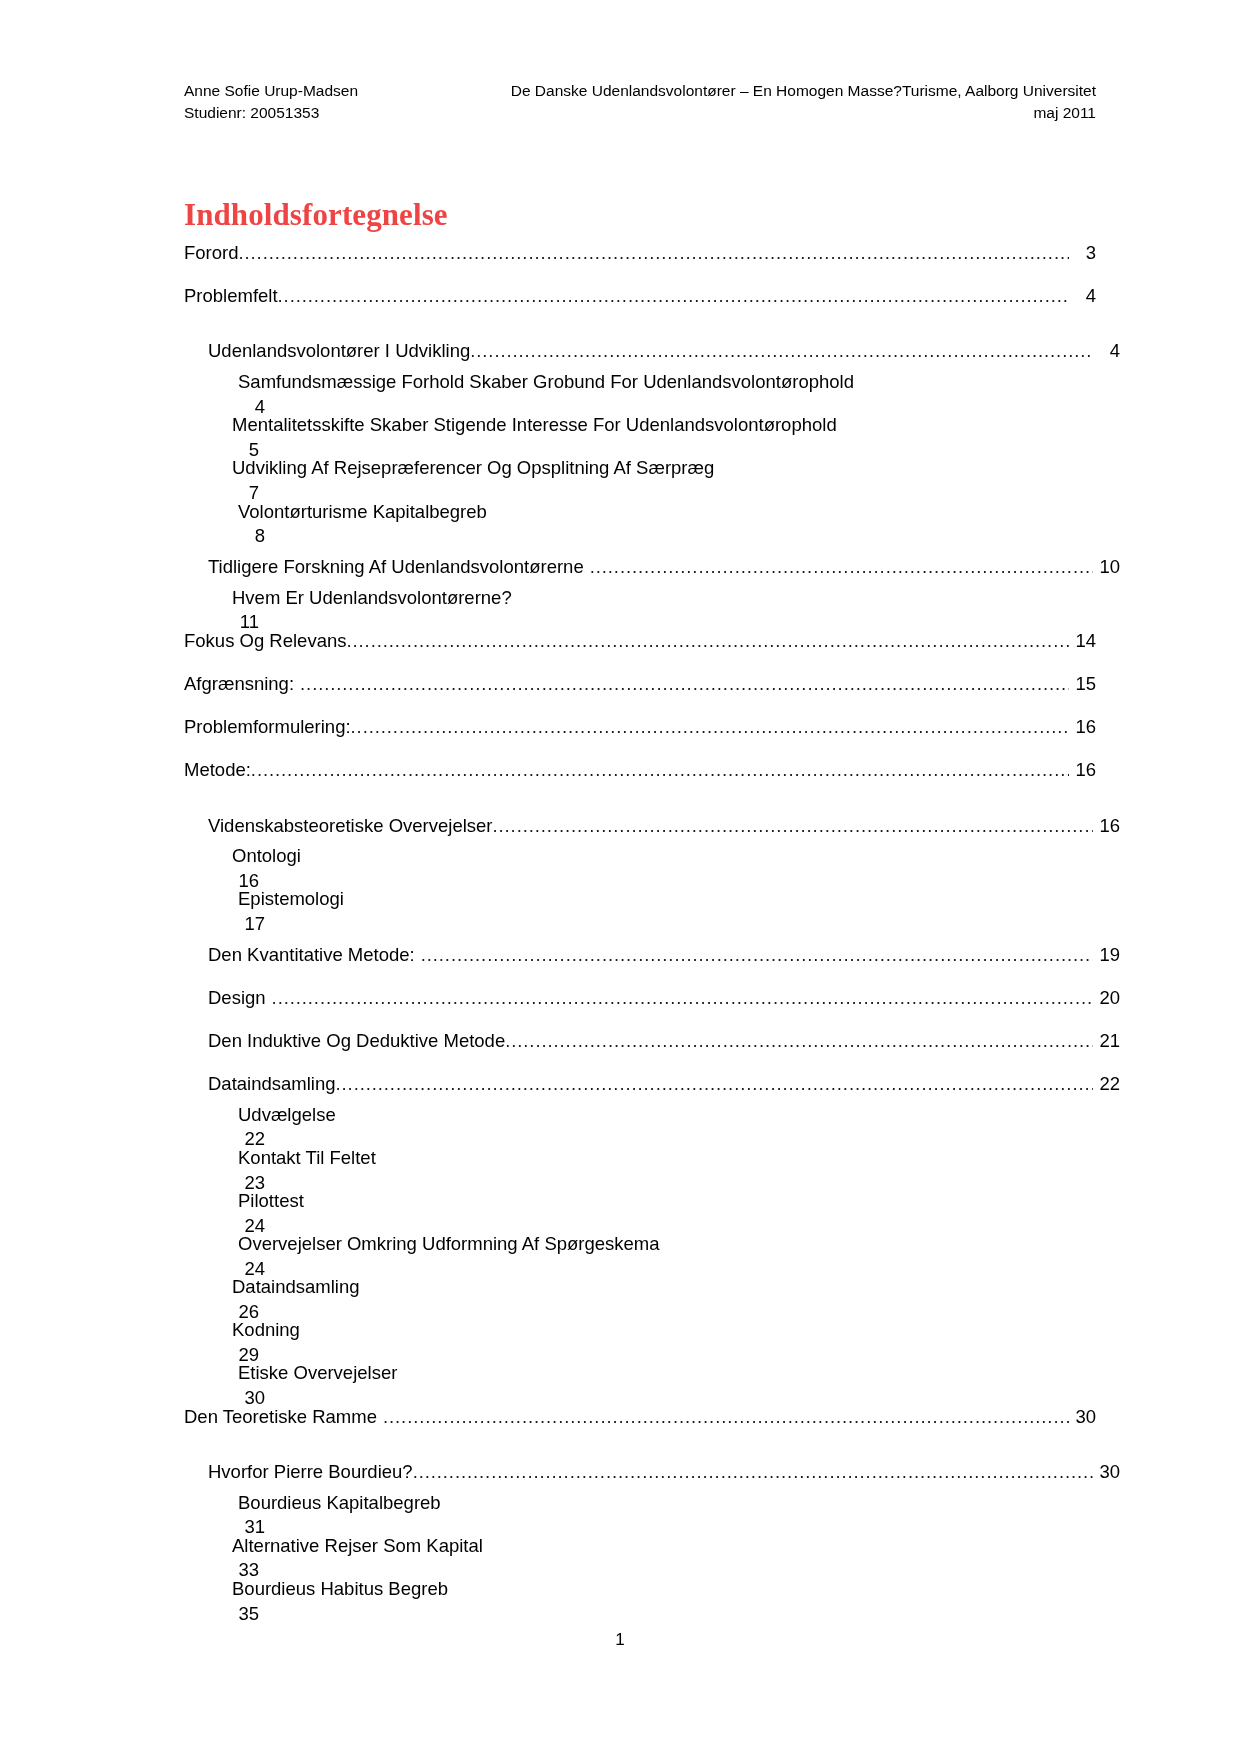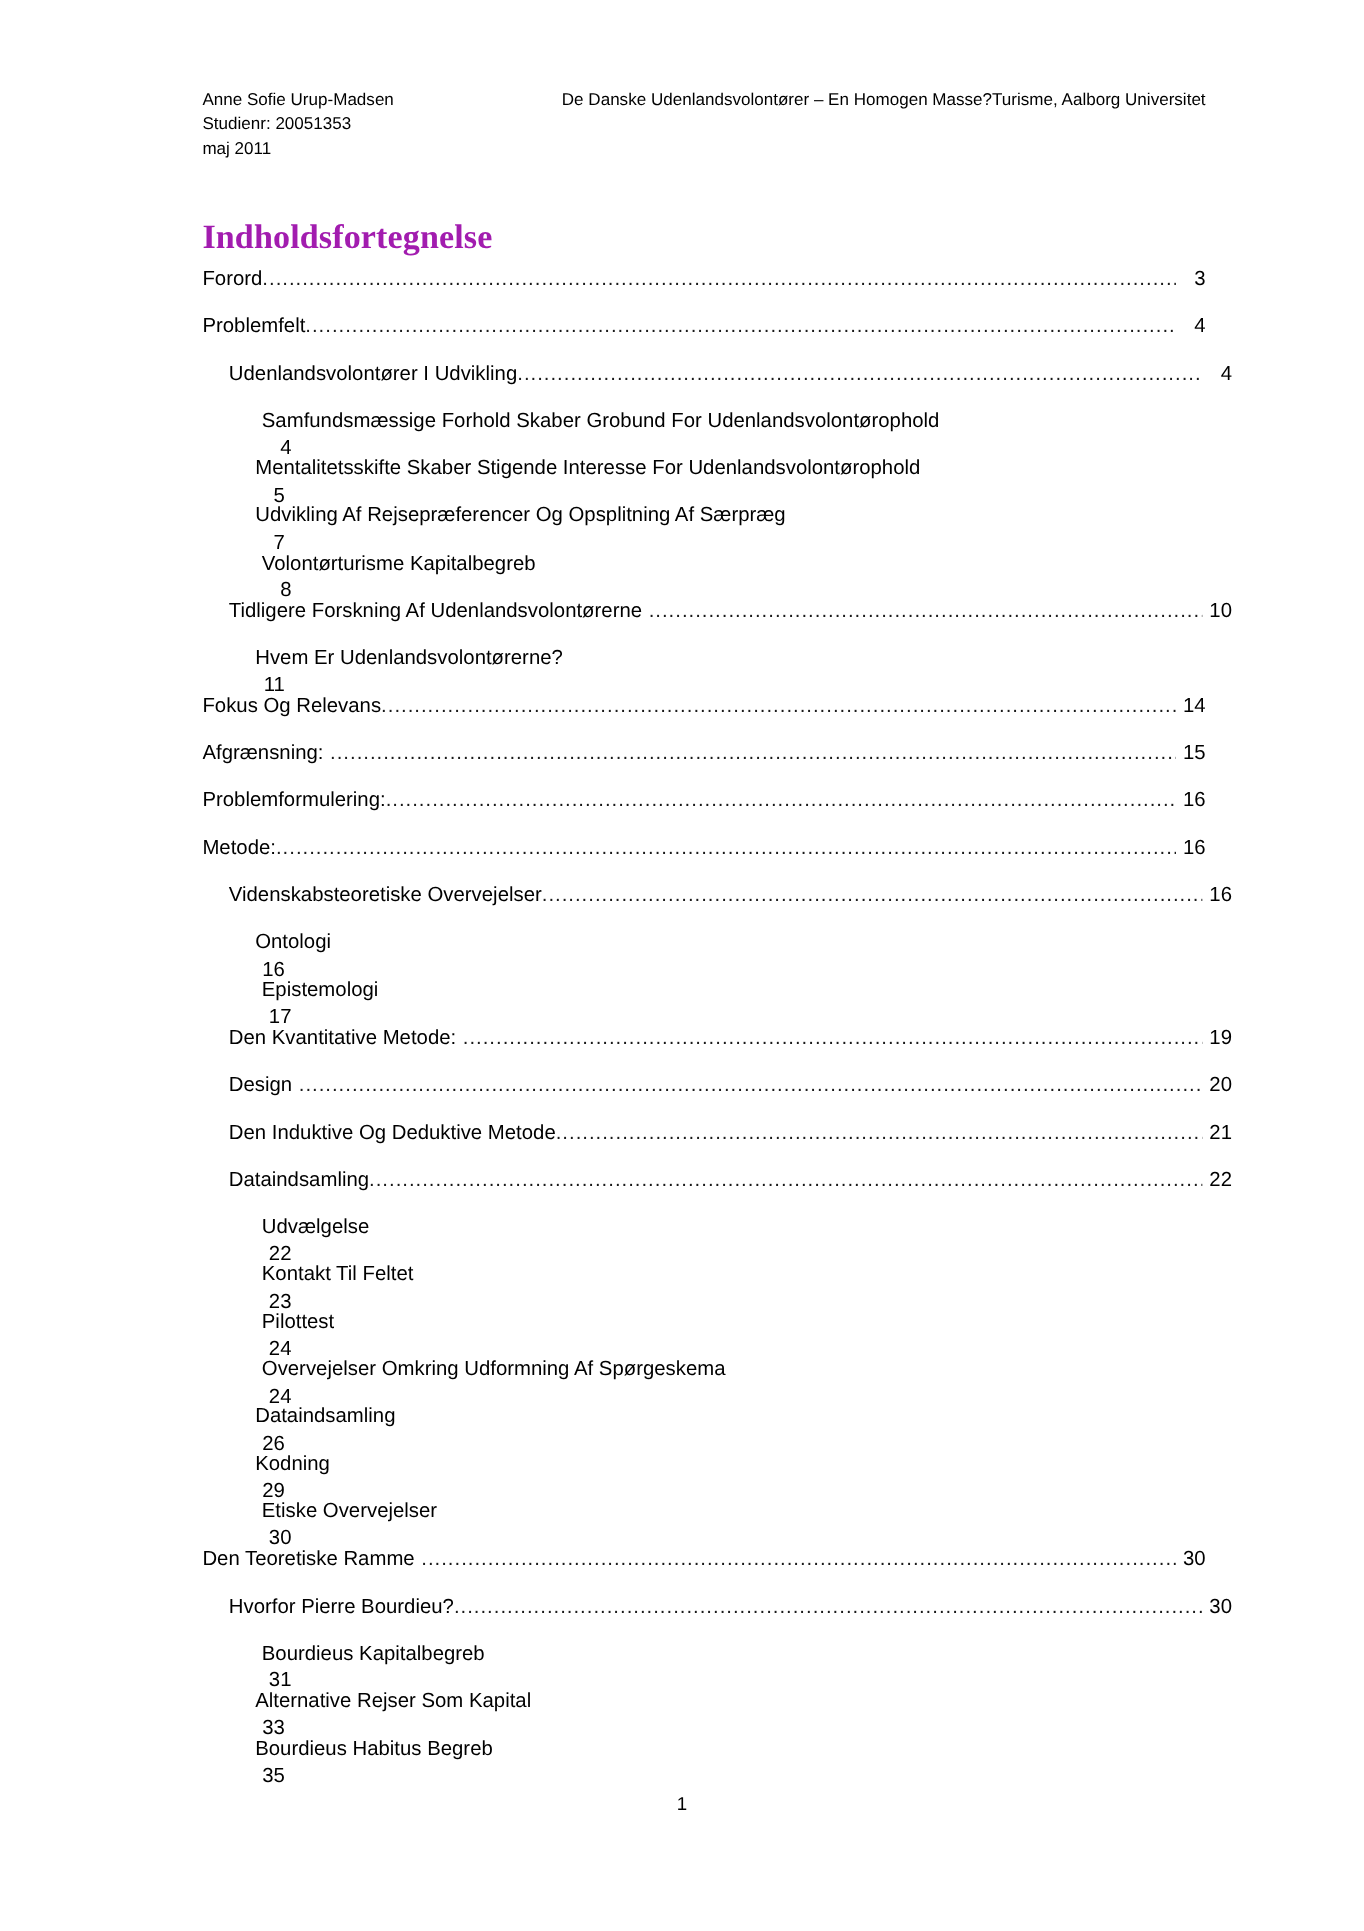--- a/index.html
+++ b/index.html
@@ -57,21 +57,20 @@
     flex: 0 0 auto;
     text-align: right;
   }
 
   .header-row-2 {
     display: flex;
     justify-content: space-between;
     align-items: baseline;
     width: 100%;
     white-space: nowrap;
-    flex-direction: column;
   }
 
   .header-studentnr {
     flex: 0 0 auto;
   }
 
   .header-date {
     flex: 0 0 auto;
     text-align: right;
   }
@@ -137,21 +136,21 @@
     text-align: right;
     min-width: 26px;
     padding-left: 1px;
   }
 
   
   .gap .toc-dots { margin-left: 6px; }
 
   
   .lvl-1 { padding-left: 0px; }
-  .lvl-2 { padding-left: 24px; }
+  .lvl-2 { padding-left: 24px; align-items: center; }
   .lvl-3 { padding-left: 48px; flex-direction: column; }
 
   
   .page-footer {
     position: absolute;
     left: 0;
     top: 1618px;
     width: 1240px;
     text-align: center;
     font-size: 17px;
@@ -168,21 +167,21 @@
       <span class="header-author">Anne Sofie Urup-Madsen</span>
       <span class="header-title">De Danske Udenlandsvolontører – En Homogen Masse?</span>
       <span class="header-affiliation">Turisme, Aalborg Universitet</span>
     </div>
     <div class="header-row-2">
       <span class="header-studentnr">Studienr: 20051353</span>
       <span class="header-date">maj 2011</span>
     </div>
   </div>
 
-  <div class="toc-heading" style="color: #a21caf;">Indholdsfortegnelse</div>
+  <div class="toc-heading" style="color: #ef4444;">Indholdsfortegnelse</div>
 
   <div class="toc" id="toc-list">
       <div class="toc-entry lvl-1">
         <span class="toc-label">Forord</span>
         <span class="toc-dots"></span>
         <span class="toc-page">3</span>
       </div>
       <div class="toc-entry lvl-1">
         <span class="toc-label">Problemfelt</span>
         <span class="toc-dots"></span>

